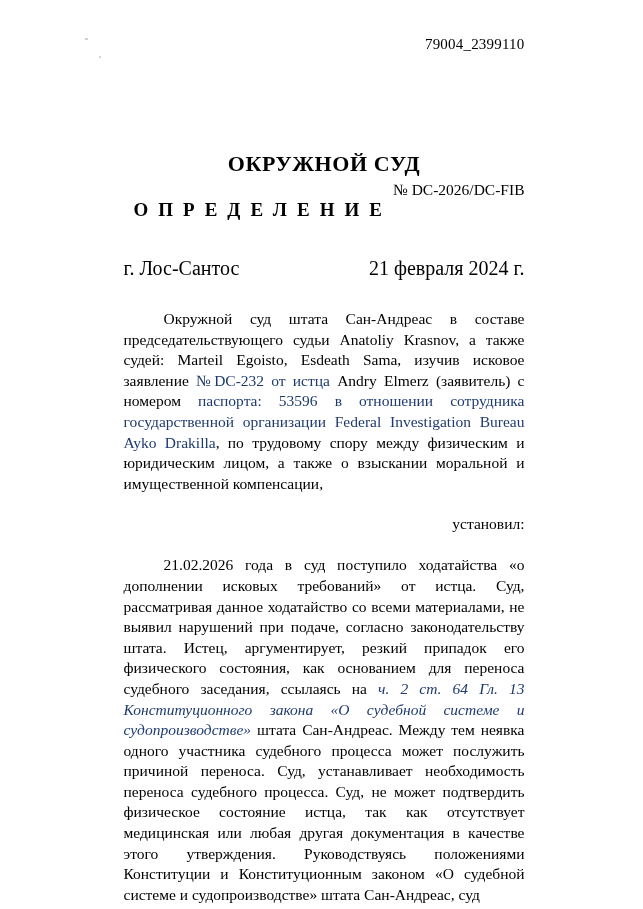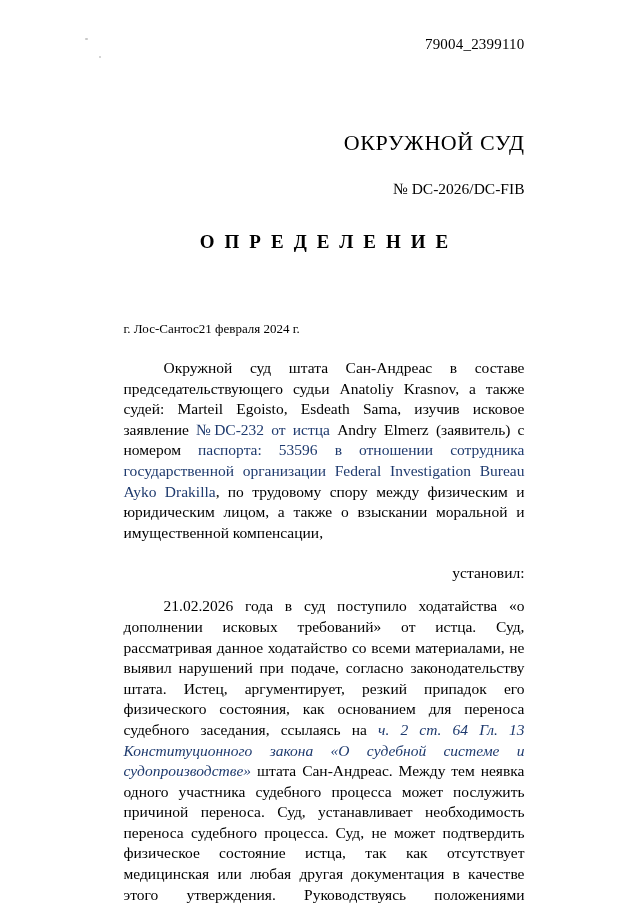--- a/index.html
+++ b/index.html
@@ -18,54 +18,52 @@
     font-family: "Liberation Serif", "DejaVu Serif", serif;
     color: #000000;
     overflow: hidden;
   }
   .doc-ref {
     text-align: right;
     font-size: 15px;
     letter-spacing: 0.2px;
   }
   .court-title {
-    margin: 72px 0 0 0;
-    text-align: right;
+    margin: 93px 0 0 0;
+    text-align: center;
     font-size: 22px;
-    font-weight: normal;
+    font-weight: bold;
     line-height: 35px;
     letter-spacing: 0.6px;
   }
   .case-number {
     text-align: right;
     font-size: 15.5px;
-    margin-top: 20px;
   }
   .doc-type {
-    text-align: center;
     font-size: 19px;
     font-weight: bold;
     letter-spacing: 10px;
     text-indent: 10px;
-    margin-top: 33px;
   }
   .city-date {
     display: flex;
-    font-size: 13px;
-    margin-top: 68px;
+    justify-content: space-between;
+    font-size: 20px;
+    margin-top: 36px;
   }
   .body-para {
     font-size: 15.5px;
     line-height: 20.6px;
     text-align: justify;
     text-indent: 40px;
-    margin-top: 21px;
+    margin-top: 29px;
   }
   .body-para.facts {
-    margin-top: 14px;
+    margin-top: 22px;
   }
   .ruled-label {
     text-align: right;
     font-size: 15.5px;
     margin-top: 21px;
   }
   .run-blue { color: #1e3a6e; }
   .run-blue-italic { color: #1e3a6e; font-style: italic; }
   .speck {
     position: absolute;

